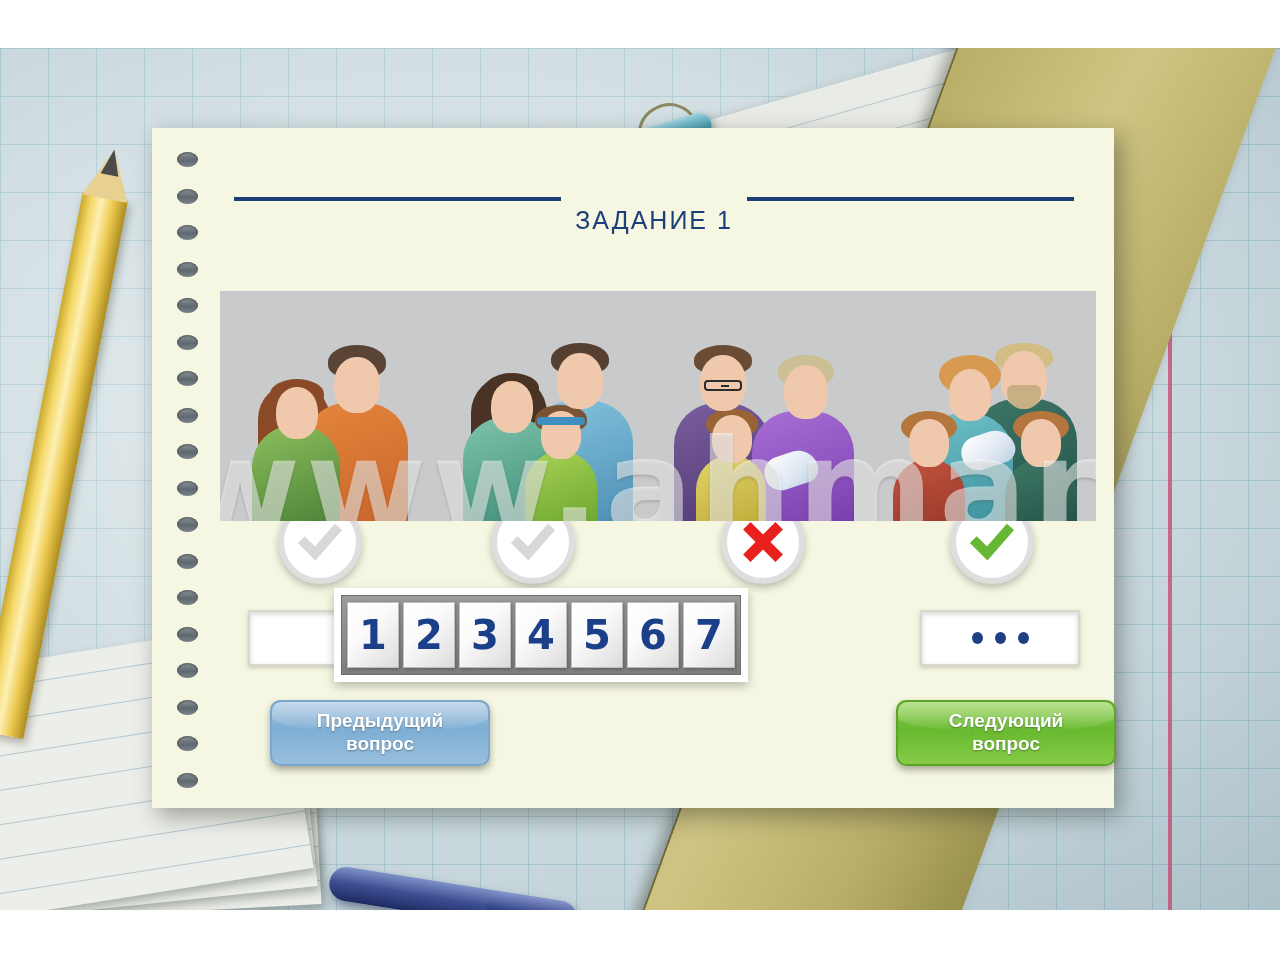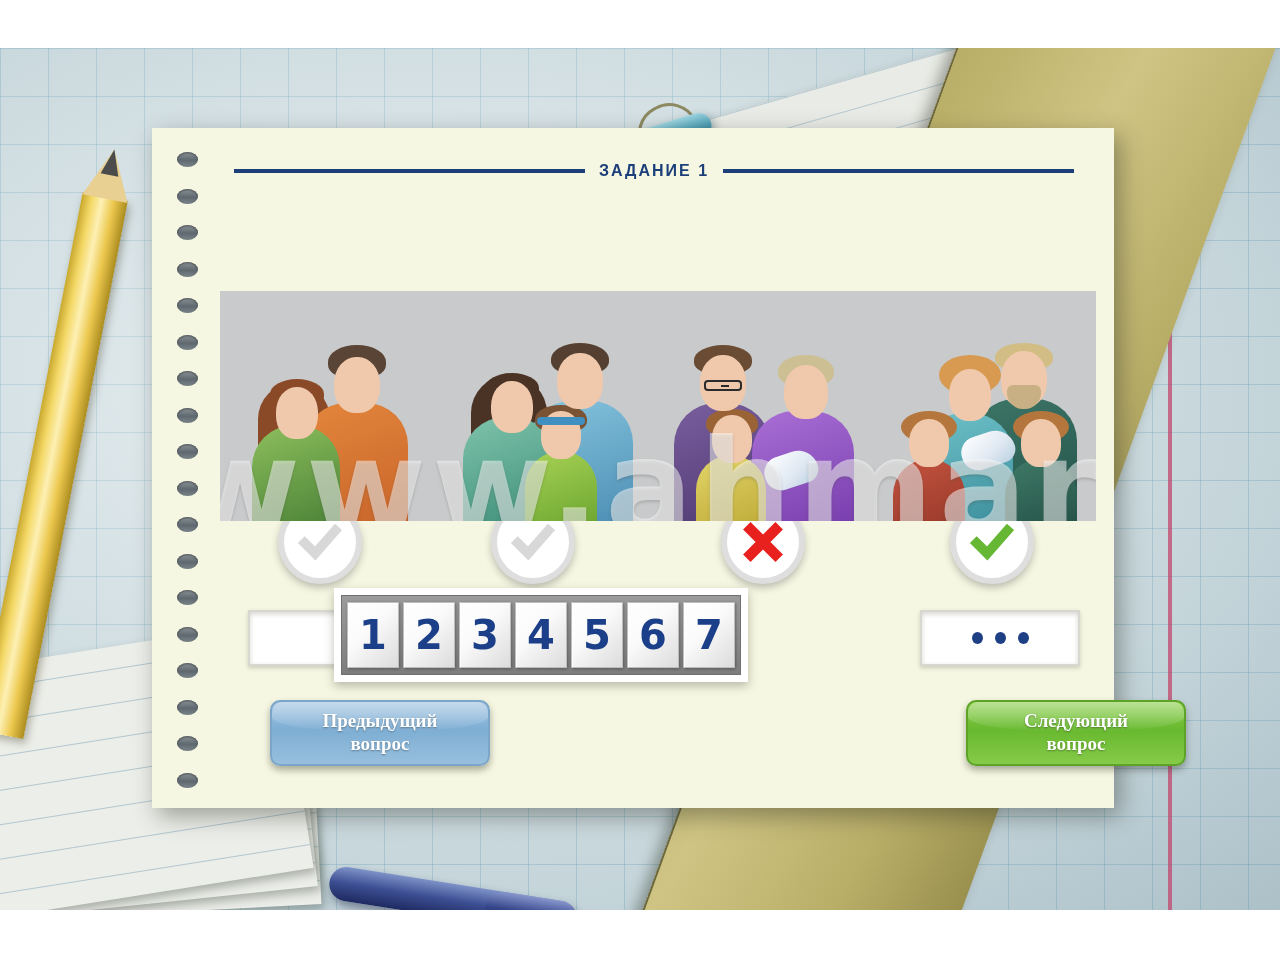--- a/index.html
+++ b/index.html
@@ -205,25 +205,26 @@
     display: flex;
     align-items: center;
     gap: 14px;
   }
   .rule {
     flex: 1;
     height: 4px;
     background: #1c3f7a;
   }
   .heading-title {
-    font-size: 16px;
+    font-size: 25px;
     letter-spacing: 2px;
     color: #1c3f7a;
-    font-weight: 700;
+    font-weight: 400;
     white-space: nowrap;
+    margin-top: 44px;
   }
 
   
   .question {
     position: absolute;
     left: 10px; top: 78px;
     width: 880px;
     text-align: center;
     color: #1c3f7a;
     font-size: 23px;
@@ -409,25 +410,25 @@
     left: 0; top: 0; right: 0; height: 48%;
     background: linear-gradient(180deg, rgba(255,255,255,.40), rgba(255,255,255,0));
     border-radius: 10px 10px 50% 50%;
   }
   .btn-prev {
     left: 62px; top: 572px;
     background: linear-gradient(180deg, #9fc2e0 0%, #7eaed4 45%, #98bfdd 100%);
     border: 2px solid #7ba6c9;
   }
   .btn-next {
-    left: 758px; top: 572px;
+    left: 688px; top: 572px;
     background: linear-gradient(180deg, #8ccf4c 0%, #68b92f 45%, #86cb49 100%);
     border: 2px solid #5da327;
   }
-  .btn span { position: relative; z-index: 2; font-family: Liberation Serif, serif; }
+  .btn span { position: relative; z-index: 2; }
 </style>
 </head>
 <body>
 
 <div id="stage">
 
   <div class="desk">
     <div class="desk-shade"></div>
     <div class="margin-line"></div>
 

